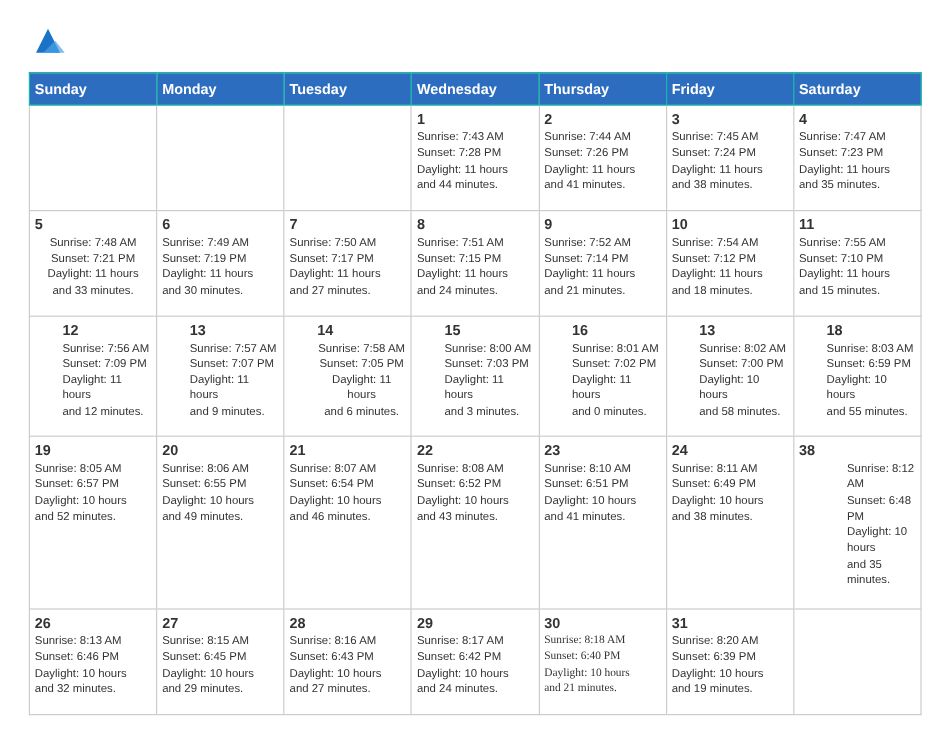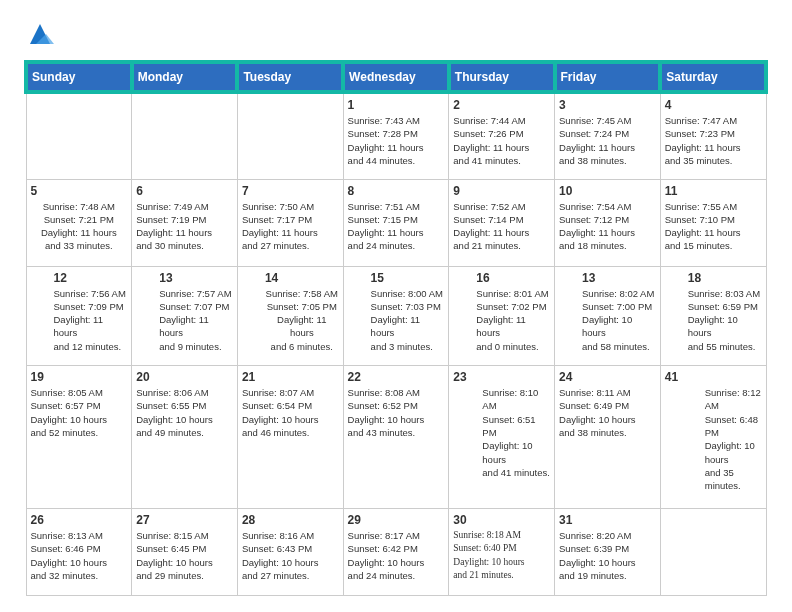--- a/index.html
+++ b/index.html
@@ -60,21 +60,21 @@
       width: 100%;
       table-layout: fixed;
     }
     .calendar th {
       background: #2d6dbf;
       color: #fff;
       font-size: 12px;
       font-weight: bold;
       padding: 6px 4px;
       text-align: left;
-      border: 4px solid #14b8a6;
+      border: 1px solid #14b8a6;
     }
     .calendar td {
       border: 1px solid #ccc;
       vertical-align: top;
       padding: 4px 4px;
       font-size: 10px;
       color: #333;
       height: 80px;
     }
     .calendar td.empty {
@@ -294,34 +294,34 @@
           </td>
           <td class="filled">
             <div class="day-number">22</div>
             <div class="day-info" style="white-space: pre-line;">Sunrise: 8:08 AM
 Sunset: 6:52 PM
 Daylight: 10 hours
 and 43 minutes.</div>
           </td>
           <td class="filled">
             <div class="day-number">23</div>
-            <div class="day-info" style="white-space: pre-line; margin-left: 29px;">Sunrise: 8:10 AM
+            <div class="day-info" style="white-space: pre-line;">Sunrise: 8:10 AM
 Sunset: 6:51 PM
 Daylight: 10 hours
 and 41 minutes.</div>
           </td>
           <td class="filled">
             <div class="day-number">24</div>
             <div class="day-info" style="white-space: pre-line;">Sunrise: 8:11 AM
 Sunset: 6:49 PM
 Daylight: 10 hours
 and 38 minutes.</div>
           </td>
           <td class="filled">
-            <div class="day-number">41</div>
+            <div class="day-number">38</div>
             <div class="day-info" style="white-space: pre-line; margin-left: 40px;">Sunrise: 8:12 AM
 Sunset: 6:48 PM
 Daylight: 10 hours
 and 35 minutes.</div>
           </td>
         </tr>
         <tr class="cal-row-5">
           <td class="filled">
             <div class="day-number">26</div>
             <div class="day-info" style="white-space: pre-line;">Sunrise: 8:13 AM

